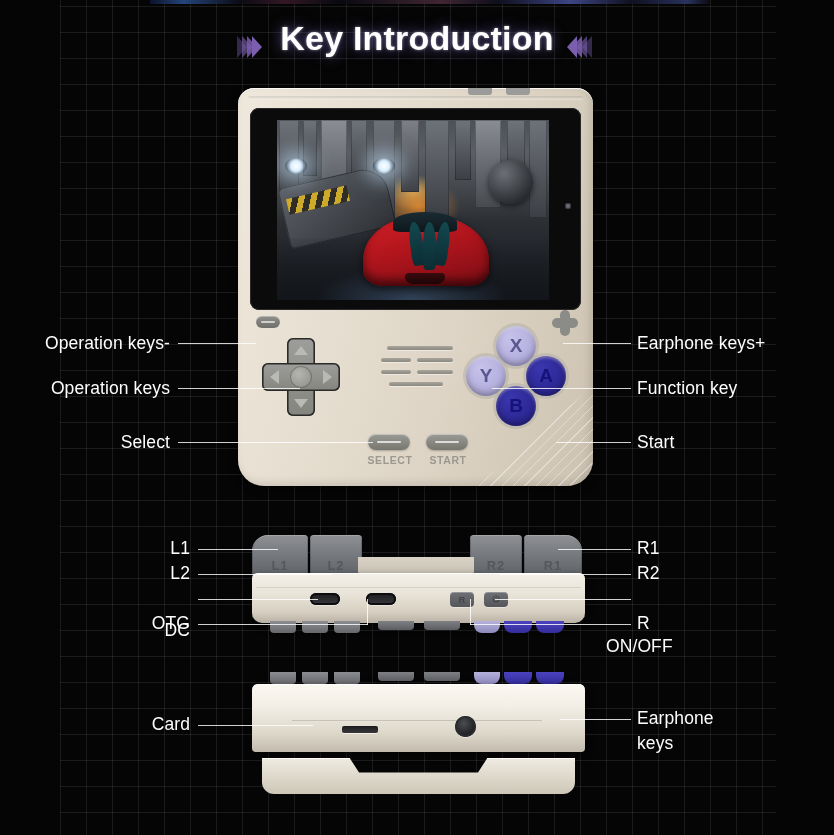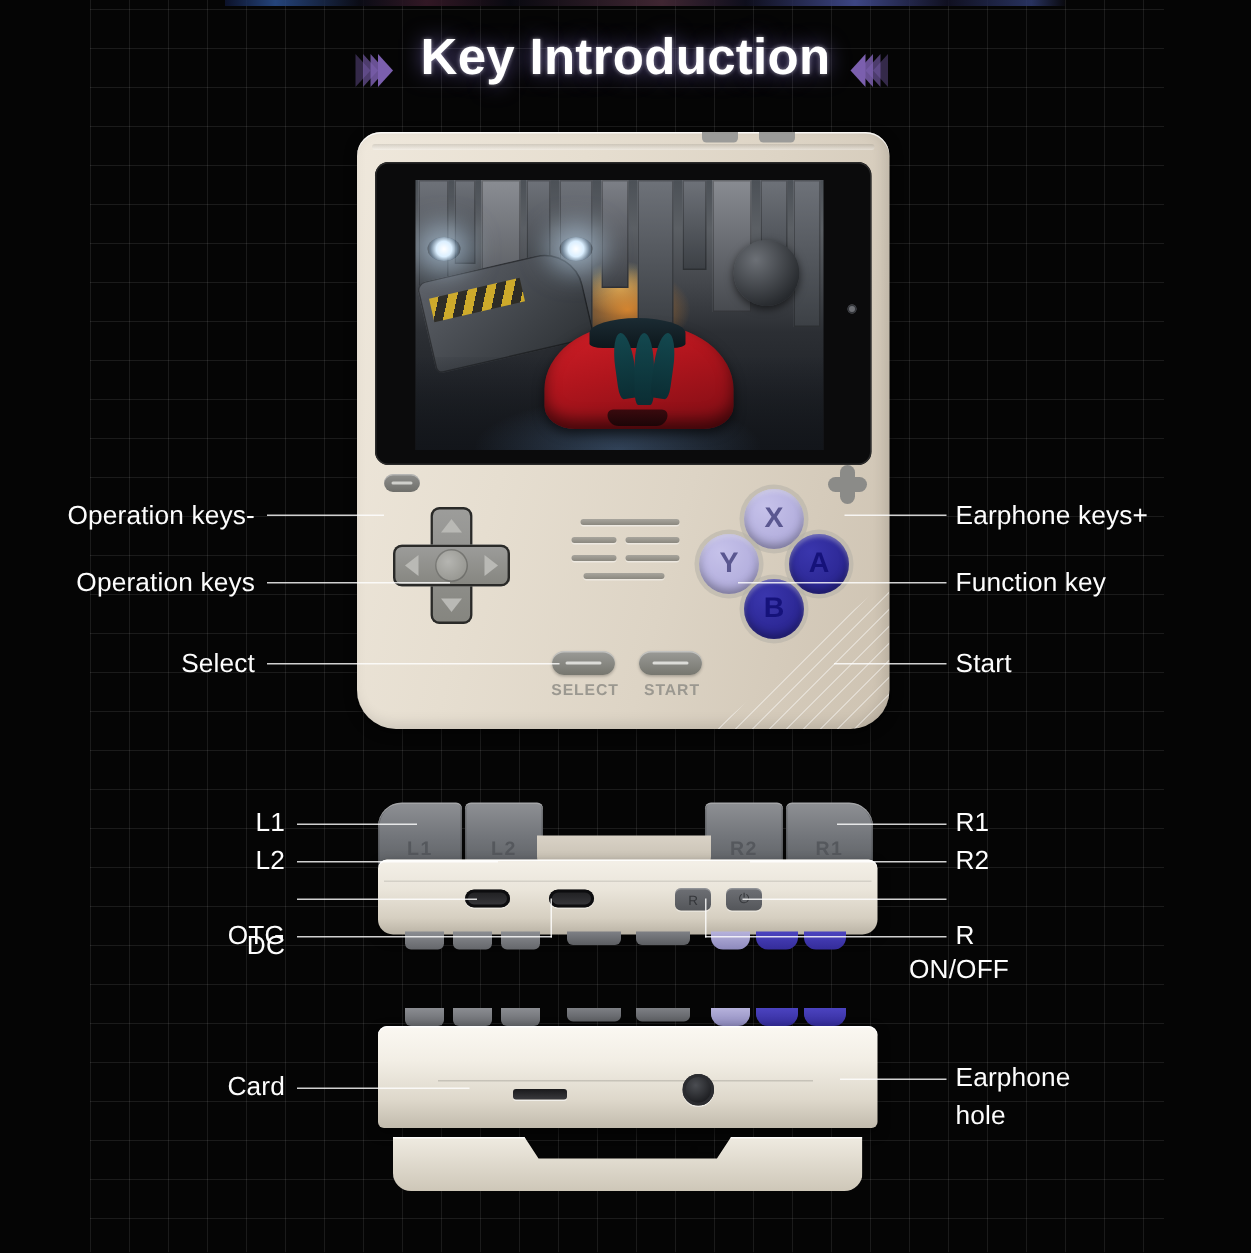--- a/index.html
+++ b/index.html
@@ -610,14 +610,14 @@
     <div class="db-screw" style="left:100px;"></div>
     <div class="db-screw" style="left:208px;"></div>
     <div id="db-foot"></div>
   </div>
 </div>
 
 <div class="label l" style="left:50px; top:714px; width:140px;">Card</div>
 <div class="leader" style="left:198px; top:725px; width:115px;"></div>
 
 <div class="label r" style="left:637px; top:708px;">Earphone</div>
-<div class="label r" style="left:637px; top:733px;">hole</div>
+<div class="label r" style="left:637px; top:733px;">keys</div>
 <div class="leader" style="left:560px; top:719px; width:71px;"></div>
 
 </body></html>

